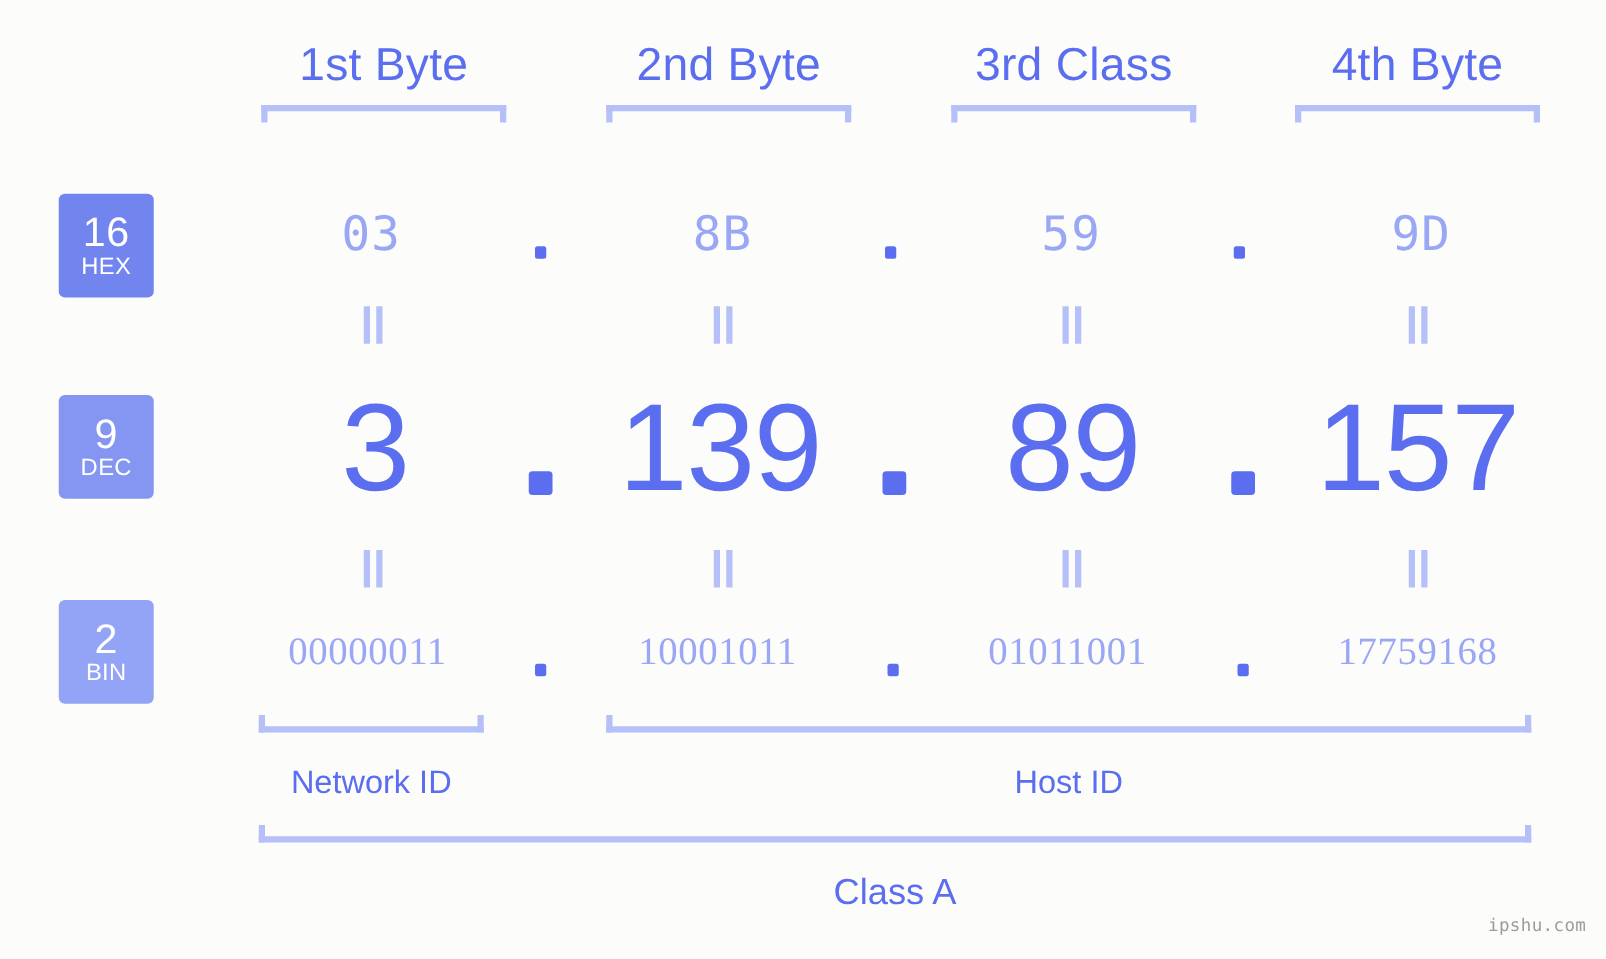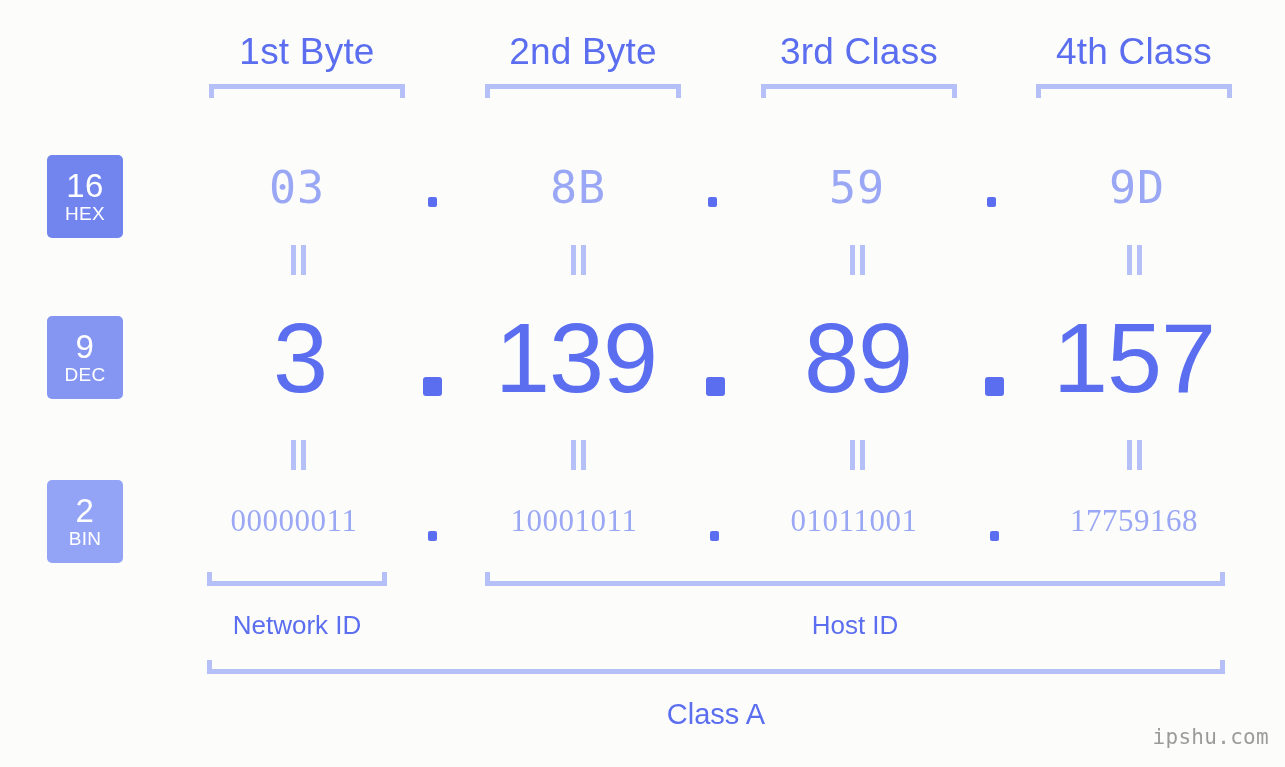--- a/index.html
+++ b/index.html
@@ -84,21 +84,21 @@
 
   
   .row-val {
     position: absolute;
     text-align: center;
     white-space: nowrap;
   }
 
   .hex-val {
     font-family: "DejaVu Sans Mono", monospace;
-    font-size: 45px;
+    font-size: 38px;
     line-height: 45px;
     color: #9aa7f5;
     letter-spacing: 1px;
   }
   .hex-dot {
     position: absolute;
     width: 9px;
     height: 10px;
     border-radius: 2px;
     background: #5b6ef0;
@@ -170,35 +170,35 @@
     font-size: 29px;
     color: #5b6ef0;
     white-space: nowrap;
   }
 
   .watermark {
     position: absolute;
     right: 16px;
     bottom: 18px;
     font-family: "DejaVu Sans Mono", monospace;
-    font-size: 21px;
+    font-size: 14px;
     color: #9b9b9b;
     letter-spacing: 0.3px;
     white-space: nowrap;
   }
 </style>
 </head>
 <body style="background: rgb(252, 253, 250);">
 
 <div class="stage">
 
   <div class="byte-label" style="left:209px; width:196px;">1st Byte</div>
   <div class="byte-label" style="left:485px; width:196px;">2nd Byte</div>
   <div class="byte-label" style="left:761px; width:196px;">3rd Class</div>
-  <div class="byte-label" style="left:1036px; width:196px;">4th Class</div>
+  <div class="byte-label" style="left:1036px; width:196px;">4th Byte</div>
 
   <div class="bracket bracket-down" style="left:209px; top:84px; width:196px;"></div>
   <div class="bracket bracket-down" style="left:485px; top:84px; width:196px;"></div>
   <div class="bracket bracket-down" style="left:761px; top:84px; width:196px;"></div>
   <div class="bracket bracket-down" style="left:1036px; top:84px; width:196px;"></div>
 
   <div class="badge" style="top: 155px; background: rgb(114, 133, 239);">
     <span class="num">16</span>
     <span class="sys">HEX</span>
   </div>

